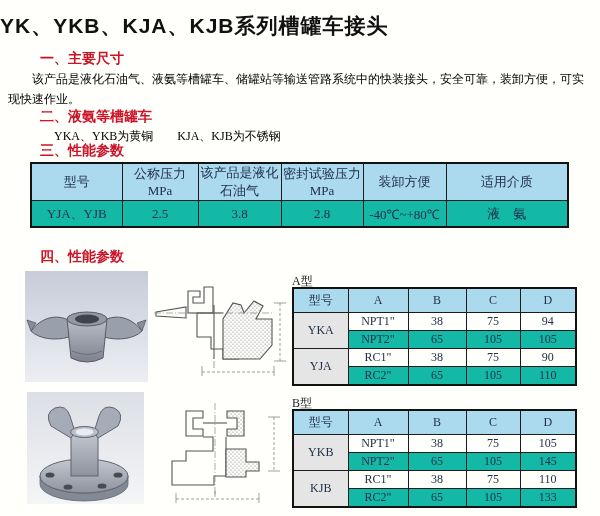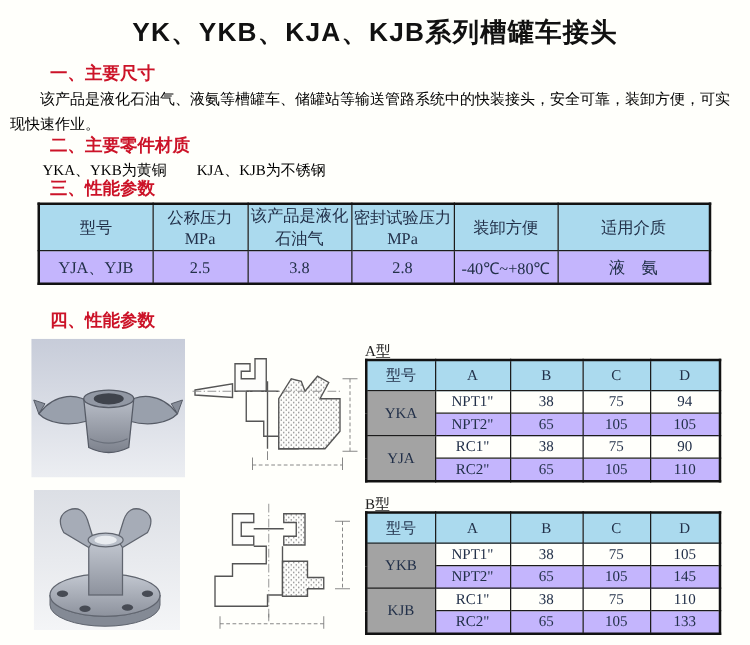--- a/index.html
+++ b/index.html
@@ -7,58 +7,58 @@
     width:600px;height:516px;
     background:#fffffb;
     font-family:"Liberation Sans",sans-serif;
     color:#1a1a1a;
     position:relative;
     overflow:hidden;
   }
   .abs{position:absolute;}
   .page-title{
     top:12px;left:0;width:600px;
-    text-align:center;
+    text-align:left;
     font-size:21px;font-weight:bold;color:#111;
     letter-spacing:1px;
   }
   .sec-heading{
     font-size:14px;font-weight:bold;color:#cc1328;
     left:40px;
   }
   .body-text{
     font-size:12px;line-height:20px;color:#000000;
     font-family:"Liberation Serif",serif;
   }
   .para{top:69px;left:8px;width:586px;text-indent:2em;}
-  .mat-line{top:126px;left:34px;}
+  .mat-line{top:126px;left:54px;}
   table{border-collapse:collapse;table-layout:fixed;}
   td{padding:0;text-align:center;vertical-align:middle;
      font-family:"Liberation Serif",serif;color:#223049;
      border:1px solid #1c1c1c;}
   .perf{left:30px;top:162px;width:537px;font-size:13px;border:2px solid #121212;}
   .perf td{height:25px;}
   .perf tr.hd td{background:#abdaee;height:26px;}
   .dim{width:284px;font-size:12px;border:2px solid #121212;}
   .dim td{height:17px;}
   .dim tr.hd td{background:#abdaee;height:23px;}
-  tr.r-yellow td{background:#c4b5fd;}
-  td.model{background:#a3a3a3;}
+  tr.r-yellow td{background:#14b8a6;}
+  td.model{background:#e5e5e5;}
   .dim-label{font-size:12px;font-family:"Liberation Serif",serif;color:#222;}
   .photo, .drawing{display:block;}
 </style>
 </head>
 <body>
 
 <div class="abs page-title">YK、YKB、KJA、KJB系列槽罐车接头</div>
 
 <div class="abs sec-heading" style="top:50px;">一、主要尺寸</div>
 <div class="abs body-text para">该产品是液化石油气、液氨等槽罐车、储罐站等输送管路系统中的快装接头，安全可靠，装卸方便，可实现快速作业。</div>
 
-<div class="abs sec-heading" style="top:108px;">二、主要零件材质</div>
+<div class="abs sec-heading" style="top:108px;">二、液氨等槽罐车</div>
 <div class="abs body-text mat-line">YKA、YKB为黄铜　　KJA、KJB为不锈钢</div>
 
 <div class="abs sec-heading" style="top:142px;">三、性能参数</div>
 
 <table class="abs perf">
   <colgroup>
       <col style="width:91px">
       <col style="width:76px">
       <col style="width:83px">
       <col style="width:82px">

